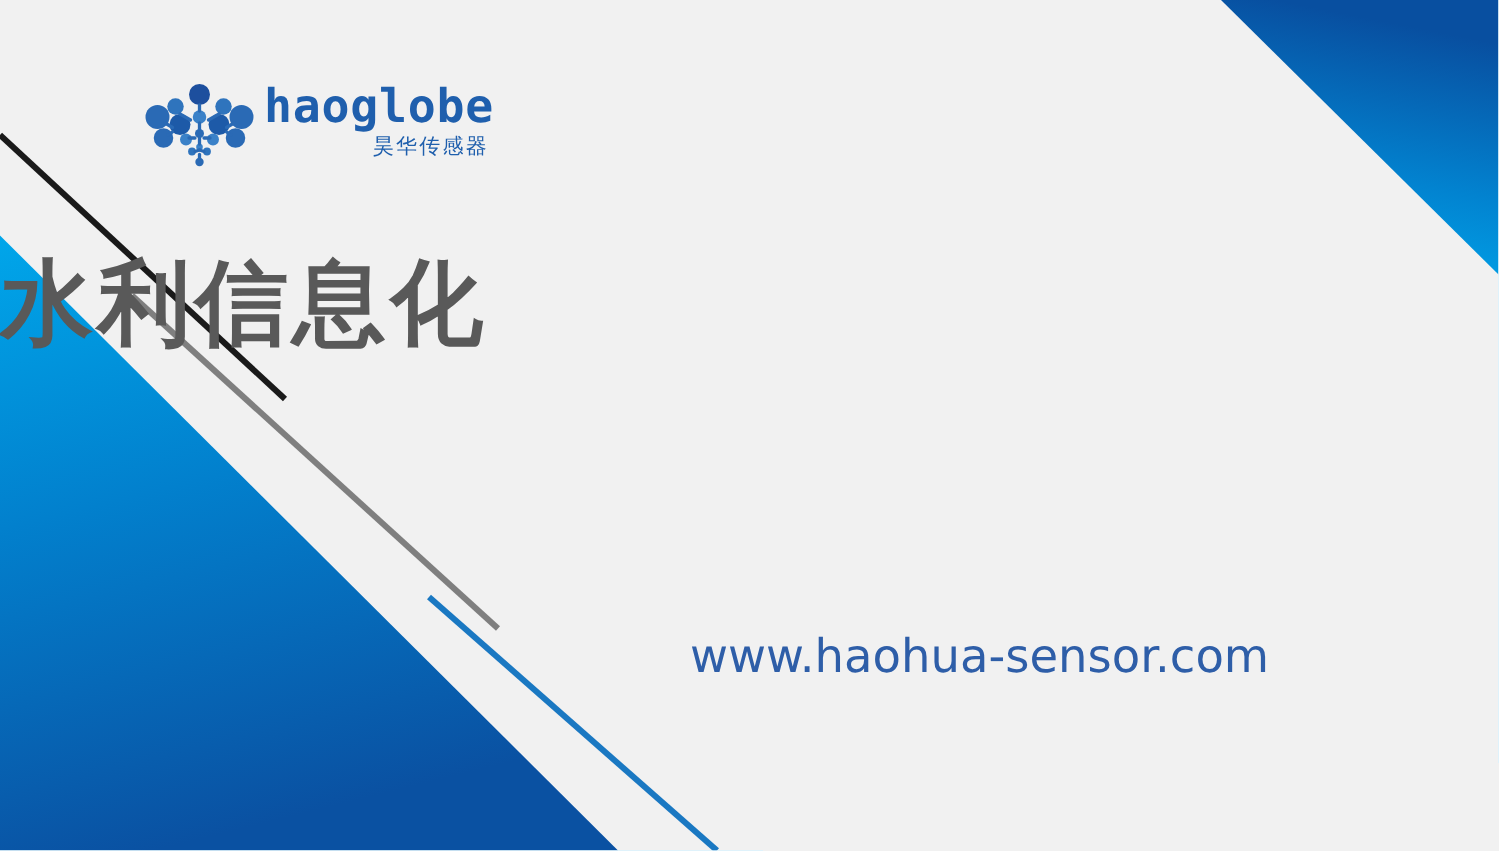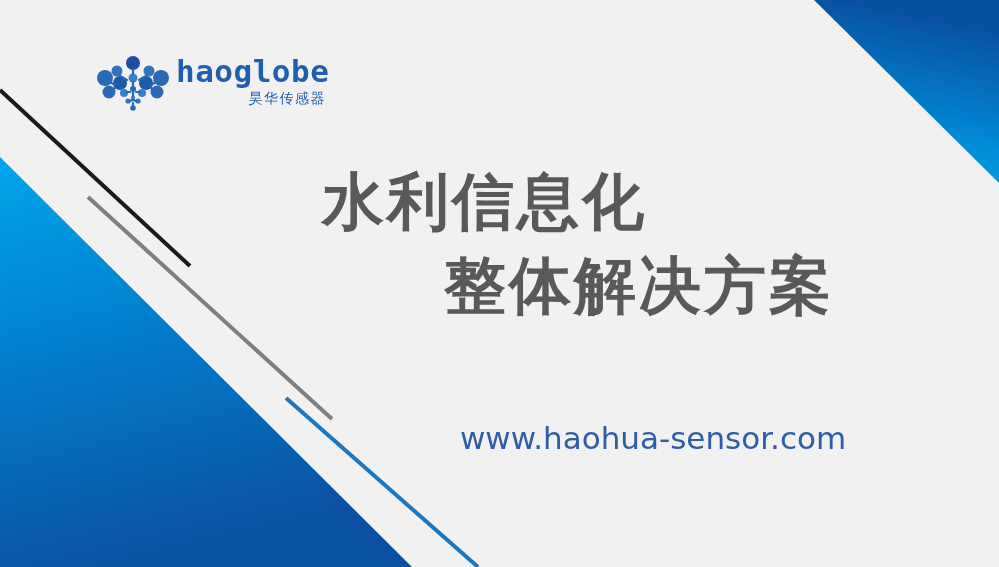--- a/index.html
+++ b/index.html
@@ -76,21 +76,21 @@
   }
   .title-line {
     font-family: "DejaVu Sans", sans-serif;
     font-weight: 700;
     font-size: 62px;
     line-height: 84px;
     color: #595959;
     letter-spacing: 3px;
     white-space: nowrap;
   }
-  #title-line-1 { padding-left: 322px; }
+  #title-line-1 { }
   #title-line-2 { padding-left: 444px; }
   
   #website-row {
     position: absolute;
     left: 456px;
     top: 420px;
     display: flex;
     align-items: baseline;
     white-space: nowrap;
   }
@@ -190,20 +190,19 @@
     </svg>
 
     <div id="logo-wordmark">
       <div class="logo-text-en">haoglobe</div>
       <div class="logo-text-cn">昊华传感器</div>
     </div>
   </div>
 
   <div id="title-group">
     <div class="title-line" id="title-line-1">水利信息化</div>
-    <div class="title-line" id="title-line-2">整体解决方案</div>
   </div>
 
   <div id="website-row">
     <span id="website-url">www.haohua-sensor.com</span>
   </div>
 
 </div>
 
 </body></html>

